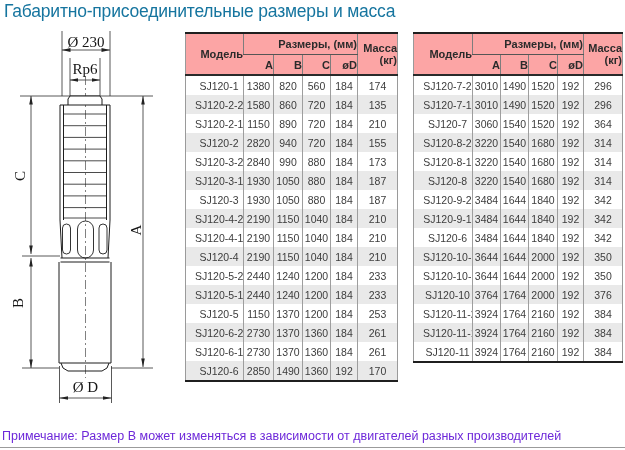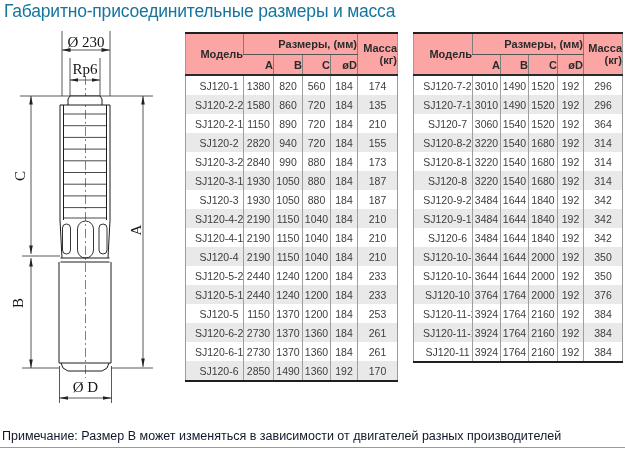--- a/index.html
+++ b/index.html
@@ -32,21 +32,21 @@
   .dtable th.dims{border-bottom:1px solid #555;}
   .dtable tr.sub th, .dtable th.rsp{border-bottom:2px solid #2a2a2a;}
   .dtable th.mass div{line-height:1.12;}
   .dtable td{
     height:19px;padding:0;font-size:10.5px;color:#3c3c3c;text-align:center;
     border-left:1px solid #9e9e9e;white-space:nowrap;overflow:hidden;
   }
   .dtable td.model{text-align:center;padding-left:9px;}
   .dtable tbody tr:nth-child(even) td{background:#e9e9e9;}
   
-  .note{position:absolute;left:2px;top:429px;width:620px;font-size:12.5px;color:#0f172a;}
+  .note{position:absolute;left:2px;top:429px;width:620px;font-size:12.5px;color:#6d28d9;}
   .bottom-rule{position:absolute;left:0;top:447px;width:625px;height:1px;background:#9b9b9b;}
 </style>
 </head>
 <body>
 
 <div class="title">Габаритно-присоединительные размеры и масса</div>
 
 <svg class="drawing" viewBox="0 0 170 412">
   <g stroke="#2e2e2e" stroke-width="0.8" fill="none">
 

